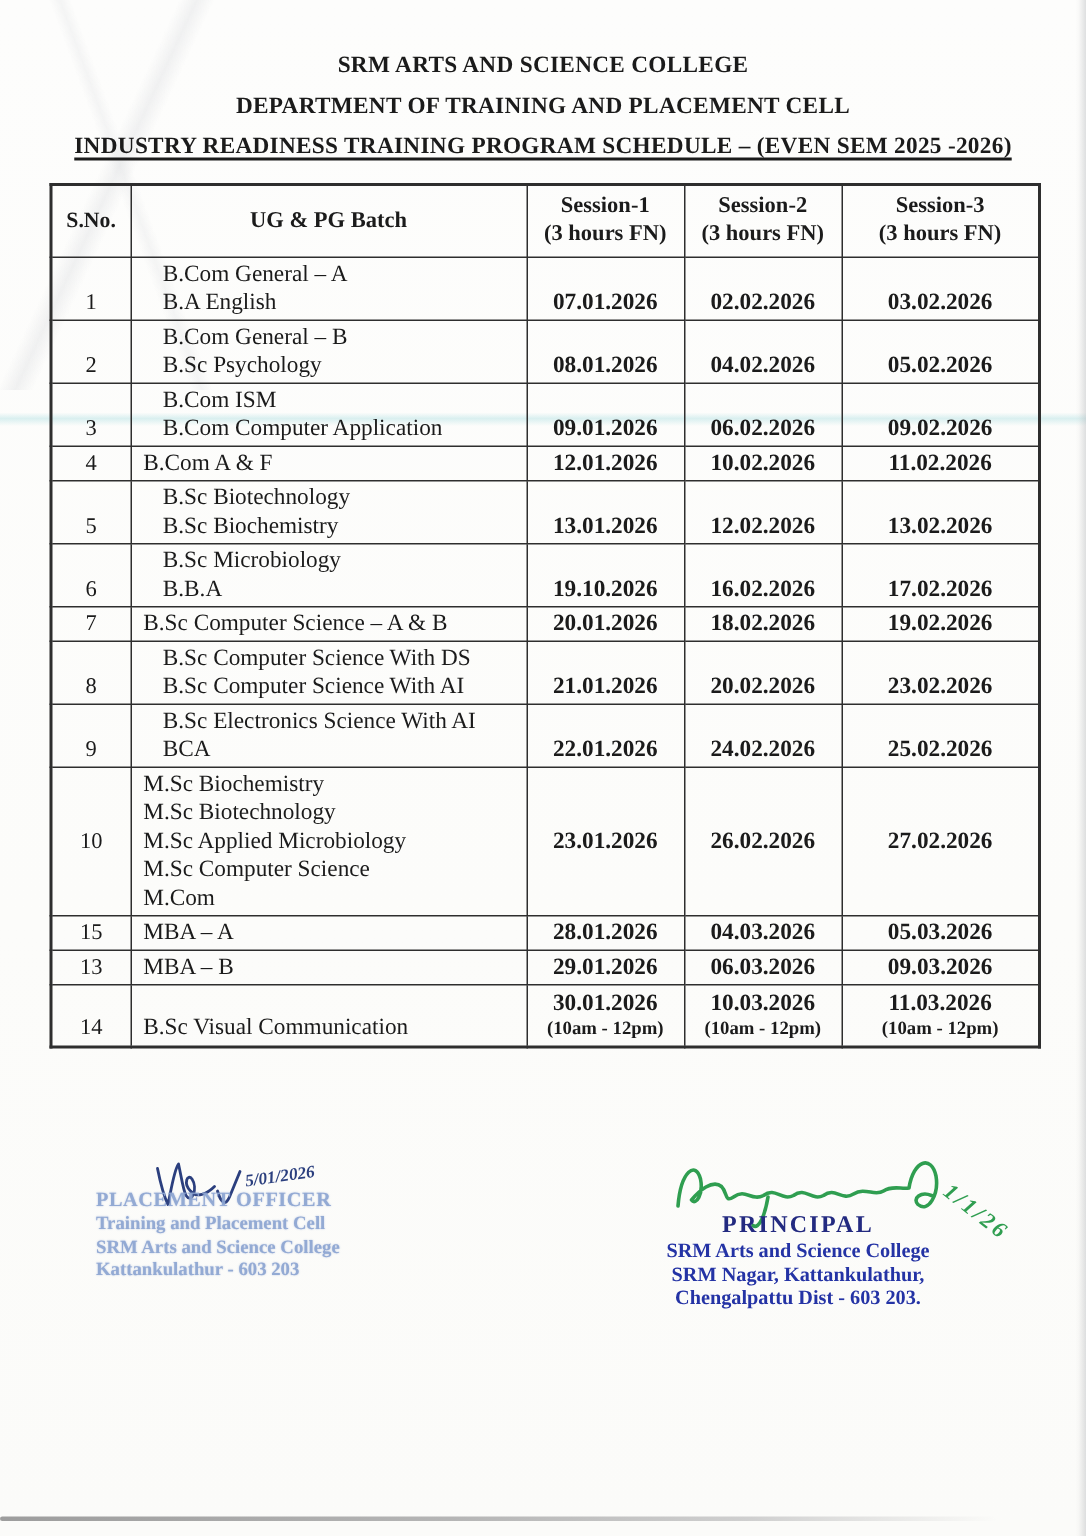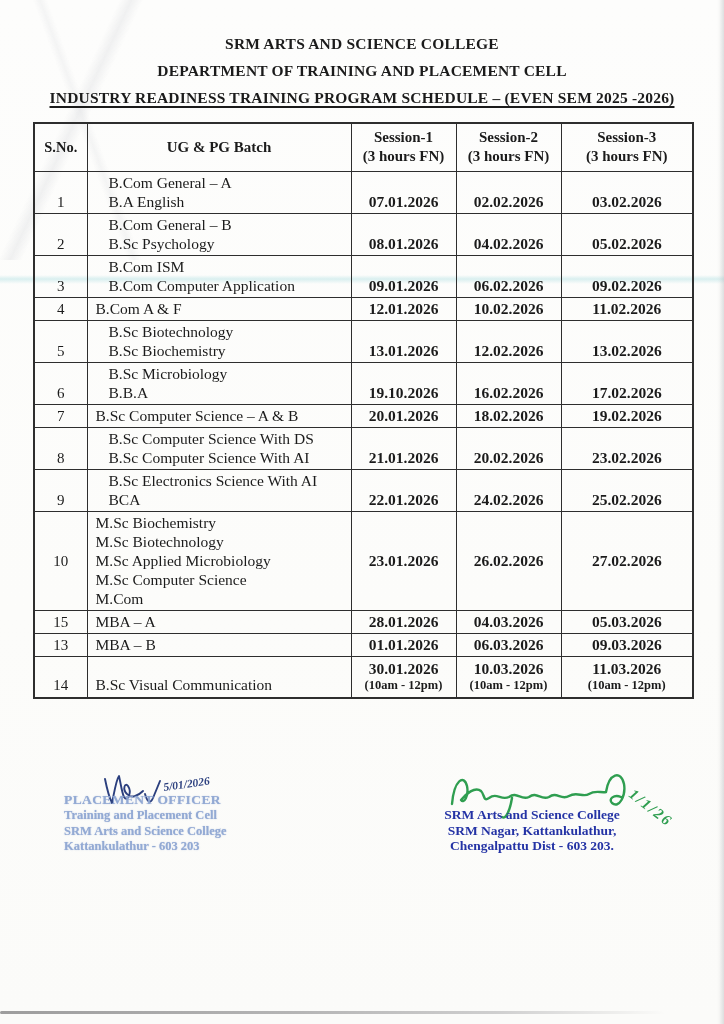--- a/index.html
+++ b/index.html
@@ -298,21 +298,21 @@
         <td class="date-cell">
           <span class="date">05.03.2026</span>
         </td>
       </tr>
       <tr class="row-one" style="height: 21px;">
         <td class="sno-cell">13</td>
         <td class="batch-cell">
           <div>MBA – B</div>
         </td>
         <td class="date-cell">
-          <span class="date">01.01.2026</span>
+          <span class="date">29.01.2026</span>
         </td>
         <td class="date-cell">
           <span class="date">06.03.2026</span>
         </td>
         <td class="date-cell">
           <span class="date">09.03.2026</span>
         </td>
       </tr>
       <tr class="row-last" style="height: 42px;">
         <td class="sno-cell">14</td>
@@ -352,16 +352,17 @@
 
 <svg class="sig-right" width="250" height="95" viewBox="0 0 250 95">
   <g fill="none" stroke="var(--rightsig)" stroke-width="2.4" stroke-linecap="round" stroke-linejoin="round">
     <path d="M20,44 C22,20 32,14 35,26 C37,36 32,44 29,40 C34,34 43,26 49,31 C53,35 51,42 57,38 C65,32 69,41 77,37 C85,31 89,41 97,37 C105,31 109,41 117,37 C125,31 129,41 137,36 C145,31 151,38 157,34 C163,30 169,33 174,32 C177,13 189,10 192,24 C194,36 187,49 180,43 C176,39 182,34 189,37"></path>
     <path d="M80,38 C78,50 74,60 70,57"></path>
   </g>
   <text x="196" y="36" transform="rotate(38 196 36)" font-family="Liberation Serif, serif" font-style="italic" font-weight="bold" font-size="15" fill="var(--rightsig)" letter-spacing="2">1/1/26</text>
 </svg>
 
 <div class="stamp-right">
+  <div class="sr-title">PRINCIPAL</div>
   <div class="sr-line">SRM Arts and Science College</div>
   <div class="sr-line">SRM Nagar, Kattankulathur,</div>
   <div class="sr-line">Chengalpattu Dist - 603 203.</div>
 </div>
 
 </body></html>

